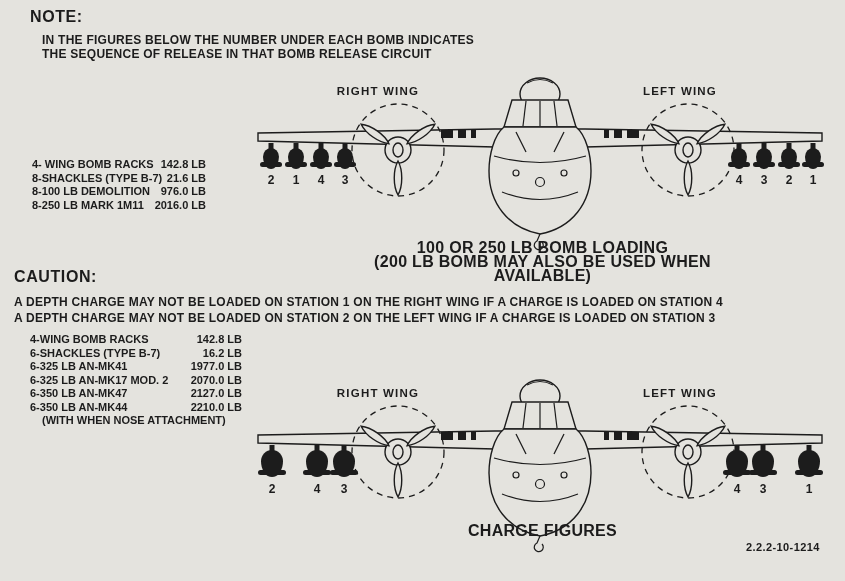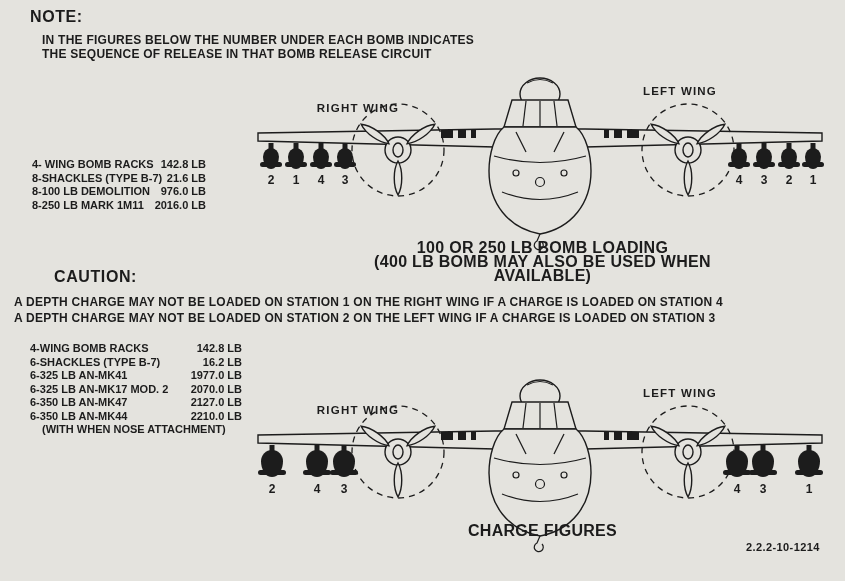--- a/index.html
+++ b/index.html
@@ -2,42 +2,42 @@
 <html style="--paper: #e4e3de; --ink: #1c1c1c;"><head>
 <meta charset="utf-8">
 <style>
   :root { --paper:#e4e3de; --ink:#1c1c1c; }
   * { margin:0; padding:0; box-sizing:border-box; }
   body { width:845px; height:581px; font-family:"Liberation Sans","DejaVu Sans",sans-serif; background:var(--paper); color:var(--ink); }
   .page { position:relative; width:845px; height:581px; overflow:hidden; background:var(--paper); }
 
   .heading { position:absolute; font-size:16px; font-weight:bold; letter-spacing:0.6px; }
   #note-heading { left:30px; top:8px;text-align:center; }
-  #caution-heading { left:14px; top:268px;margin-left:40px; }
+  #caution-heading { left:14px; top:268px; }
 
   .body-lines { position:absolute; }
   .body-lines > div { font-size:12px; font-weight:bold; letter-spacing:0.25px; white-space:nowrap; }
   #note-text { left:42px; top:34px; }
   #note-text > div { line-height:13.5px; }
   #caution-text { left:14px; top:295px; }
   #caution-text > div { line-height:15.5px; }
 
   .weights { position:absolute; font-size:11px; font-weight:bold; }
   #weights1 { left:32px; top:158px; width:174px; }
-  #weights2 { left:30px; top:342px; width:212px; }
+  #weights2 { left:30px; top:333px; width:212px; }
   .wrow { display:flex; justify-content:space-between; line-height:13.5px; white-space:nowrap; }
   .witem.indent { padding-left:12px; }
 
   .diagram { position:absolute; left:255px; width:570px; height:200px; }
   #diagram1 { top:70px; }
   #diagram2 { top:372px; }
   svg.ac { position:absolute; left:0; top:0; width:570px; height:200px; }
 
   .wing-label { position:absolute; top:15px; transform:translateX(-50%); font-size:11.5px; font-weight:bold; letter-spacing:1.2px; white-space:nowrap; }
-  .wing-label.pos-right { left:103px;margin-top:17px; }
+  .wing-label.pos-right { left:123px; }
   .wing-label.pos-left { left:425px; }
 
   .bomb-layer { position:absolute; left:0; top:0; width:570px; height:200px; }
   .bomb { position:absolute; transform:translateX(-50%); background:var(--ink); }
   .bomb.small { top:78px; width:16px; height:21px; border-radius:50% 50% 50% 50% / 42% 42% 58% 58%; }
   .bomb.large { top:78px; width:22px; height:27px; border-radius:50% 50% 50% 50% / 42% 42% 58% 58%; }
   .bomb::before { content:""; position:absolute; top:-5px; left:50%; transform:translateX(-50%); width:5px; height:7px; background:var(--ink); }
   .bomb::after { content:""; position:absolute; bottom:2px; left:-3px; right:-3px; height:5px; border-radius:3px; background:var(--ink); }
   .bomb-num { position:absolute; transform:translateX(-50%); font-size:12px; font-weight:bold; }
   .bomb-num.small { top:103px; }
@@ -145,21 +145,21 @@
         <div class="bomb-num small" style="left: 534px;">2</div>
         <div class="bomb small" style="left: 558px;"></div>
         <div class="bomb-num small" style="left: 558px;">1</div>
       </div>
     <div class="wing-label pos-right">RIGHT WING</div>
     <div class="wing-label pos-left">LEFT WING</div>
   </div>
 
   <div class="caption" id="caption1">
     <div>100 OR 250 LB  BOMB LOADING</div>
-    <div>(400 LB  BOMB MAY ALSO BE USED WHEN AVAILABLE)</div>
+    <div>(200 LB  BOMB MAY ALSO BE USED WHEN AVAILABLE)</div>
   </div>
 
   <div class="heading" id="caution-heading">CAUTION:</div>
   <div class="body-lines" id="caution-text">
     <div>A DEPTH CHARGE MAY NOT BE LOADED ON STATION 1 ON THE RIGHT WING IF A CHARGE IS LOADED ON STATION 4</div>
     <div>A DEPTH CHARGE MAY NOT BE LOADED ON STATION 2 ON THE LEFT WING IF A CHARGE IS LOADED ON STATION 3</div>
   </div>
 
   <div class="weights" id="weights2">
       <div class="wrow">

